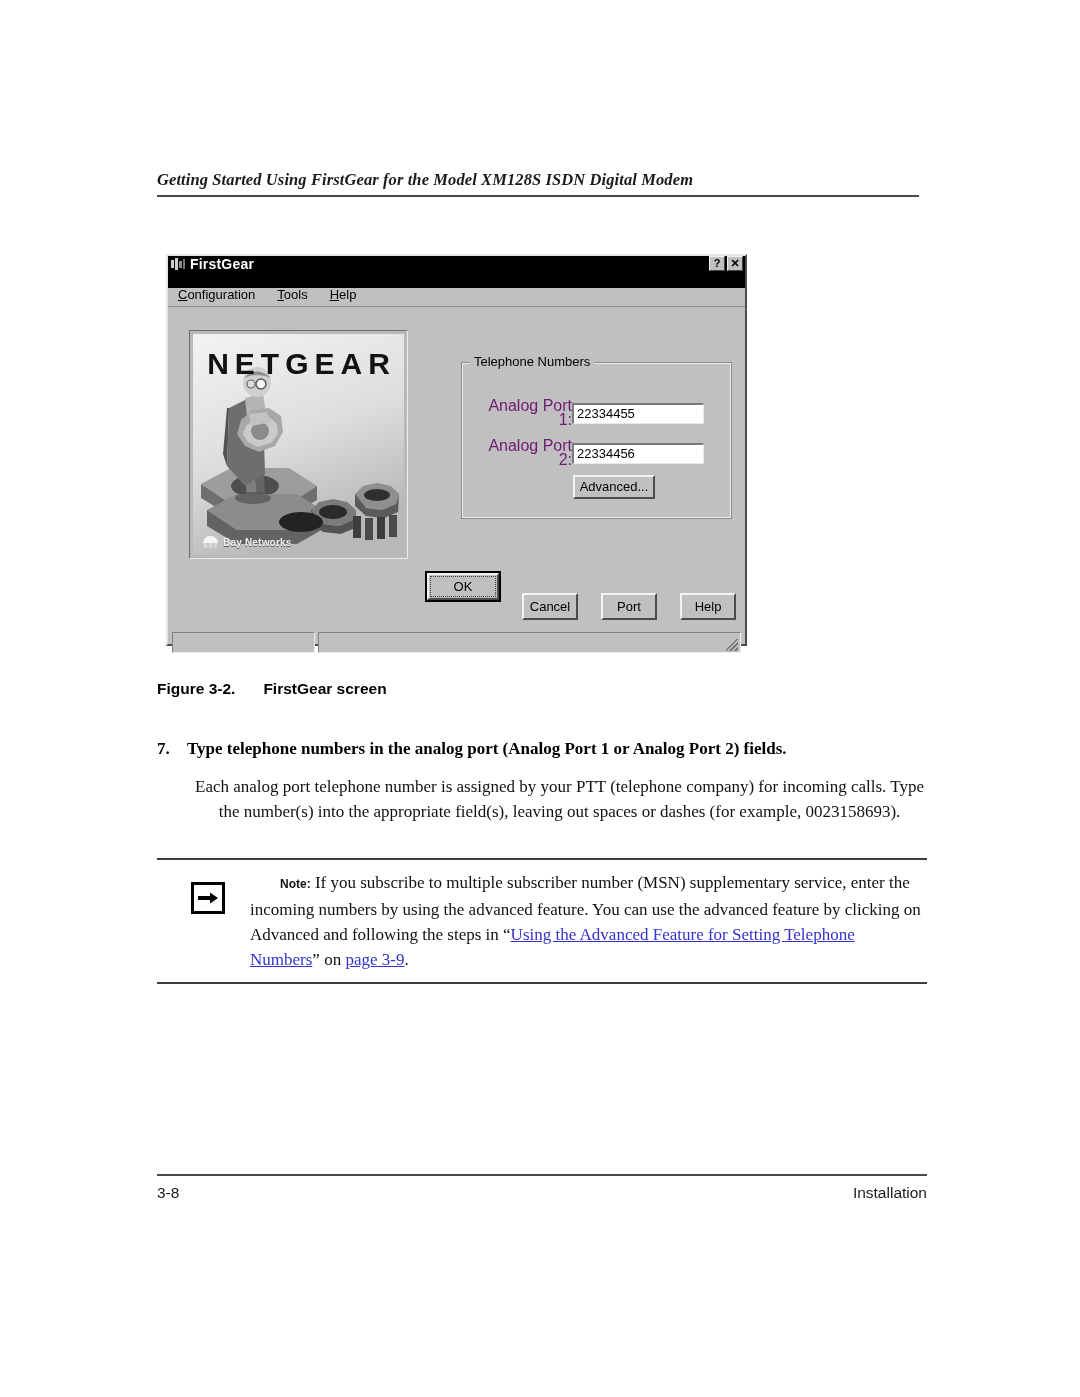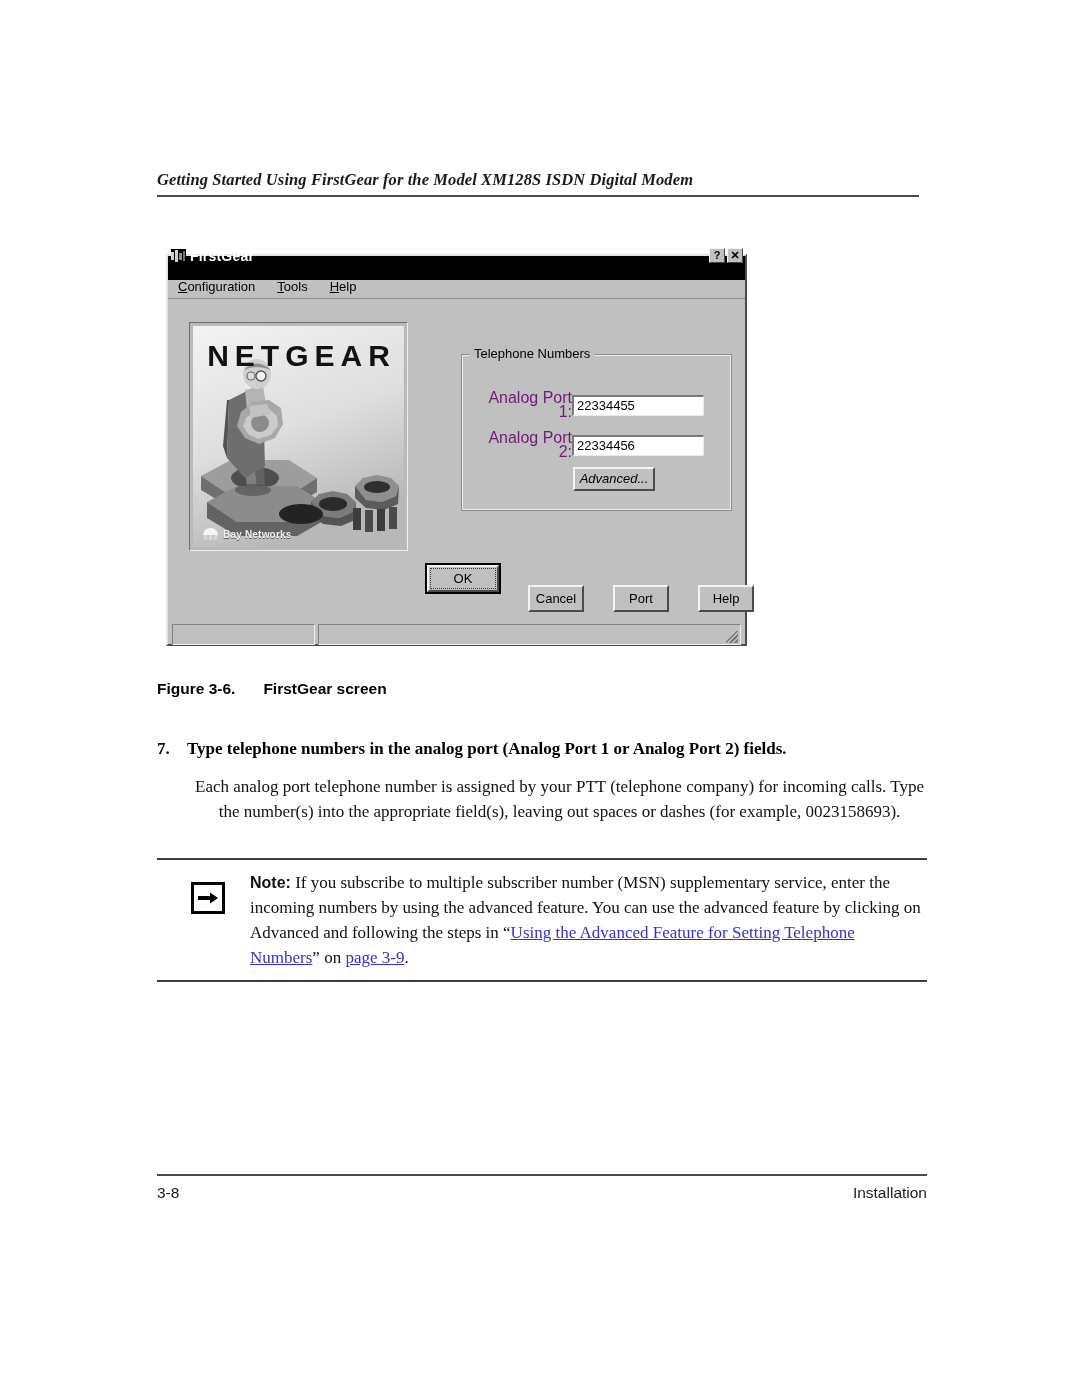--- a/index.html
+++ b/index.html
@@ -55,24 +55,24 @@
     height: 392px;
     background: #c0c0c0;
     border-top: 2px solid #e4e4e4;
     border-left: 2px solid #e4e4e4;
     border-right: 2px solid #4d4d4d;
     border-bottom: 2px solid #4d4d4d;
     box-sizing: border-box;
     font-family: "Liberation Sans", sans-serif;
   }
   .titlebar {
-    height: 24px;
+    height: 32px;
     background: #000000;
     display: flex;
-    align-items: flex-end;
+    align-items: center;
     padding: 0 2px 17px 3px;
     box-sizing: border-box;
   }
   .title-icon {
     width: 15px;
     height: 14px;
     margin-right: 4px;
     position: relative;
     flex: 0 0 auto;
     background: #000;
@@ -272,30 +272,29 @@
     align-items: center;
     justify-content: center;
     line-height: 14px;
   }
   .btn-advanced {
     position: absolute;
     left: 111px;
     top: 112px;
     width: 82px;
     height: 24px;
-    font-style: italic;
   }
 
   
   .action-row {
     position: absolute;
     left: 259px;
     top: 266px;
     display: flex;
-    gap: 29px;
+    gap: 23px;
     text-align: right;
   }
   .btn-action { width: 56px; height: 27px; margin-top: 20px; }
   .btn-default {
     position: relative;
     border-top: 2px solid #f4f4f4;
     border-left: 2px solid #f4f4f4;
     border-right: 2px solid #4b4b4b;
     border-bottom: 2px solid #4b4b4b;
     outline: 2px solid #000;
@@ -424,21 +423,22 @@
   .note-text {
     margin-left: 93px;
     font-family: "Liberation Serif", serif;
     font-size: 17px;
     line-height: 25px;
     color: #111;
   }
   .note-label {
     font-family: "Liberation Sans", sans-serif;
     font-weight: bold;
-    font-size: 16px;
+    font-size: 12px;
+    margin-left: 30px;
   }
   .link {
     color: #3333cc;
     text-decoration: underline;
   }
 
   
   .footer {
     position: absolute;
     left: 157px;
@@ -600,21 +600,21 @@
         <span class="status-pane p1"></span>
         <span class="status-pane p2">
           <span class="grip"></span>
         </span>
       </div>
 
     </div>
   </div>
 
   <div class="figure-caption">
-    <span class="cap-num">Figure 3-6.</span><span>FirstGear screen</span>
+    <span class="cap-num">Figure 3-2.</span><span>FirstGear screen</span>
   </div>
 
   <div class="step">
     <span class="step-num">7.</span>
     <span class="step-text">Type telephone numbers in the analog port (Analog Port 1 or Analog Port 2) fields.</span>
   </div>
 
   <div class="body-para">Each analog port telephone number is assigned by your PTT (telephone company) for incoming calls. Type the number(s) into the appropriate field(s), leaving out spaces or dashes (for example, 0023158693).</div>
 
   <div class="note">

